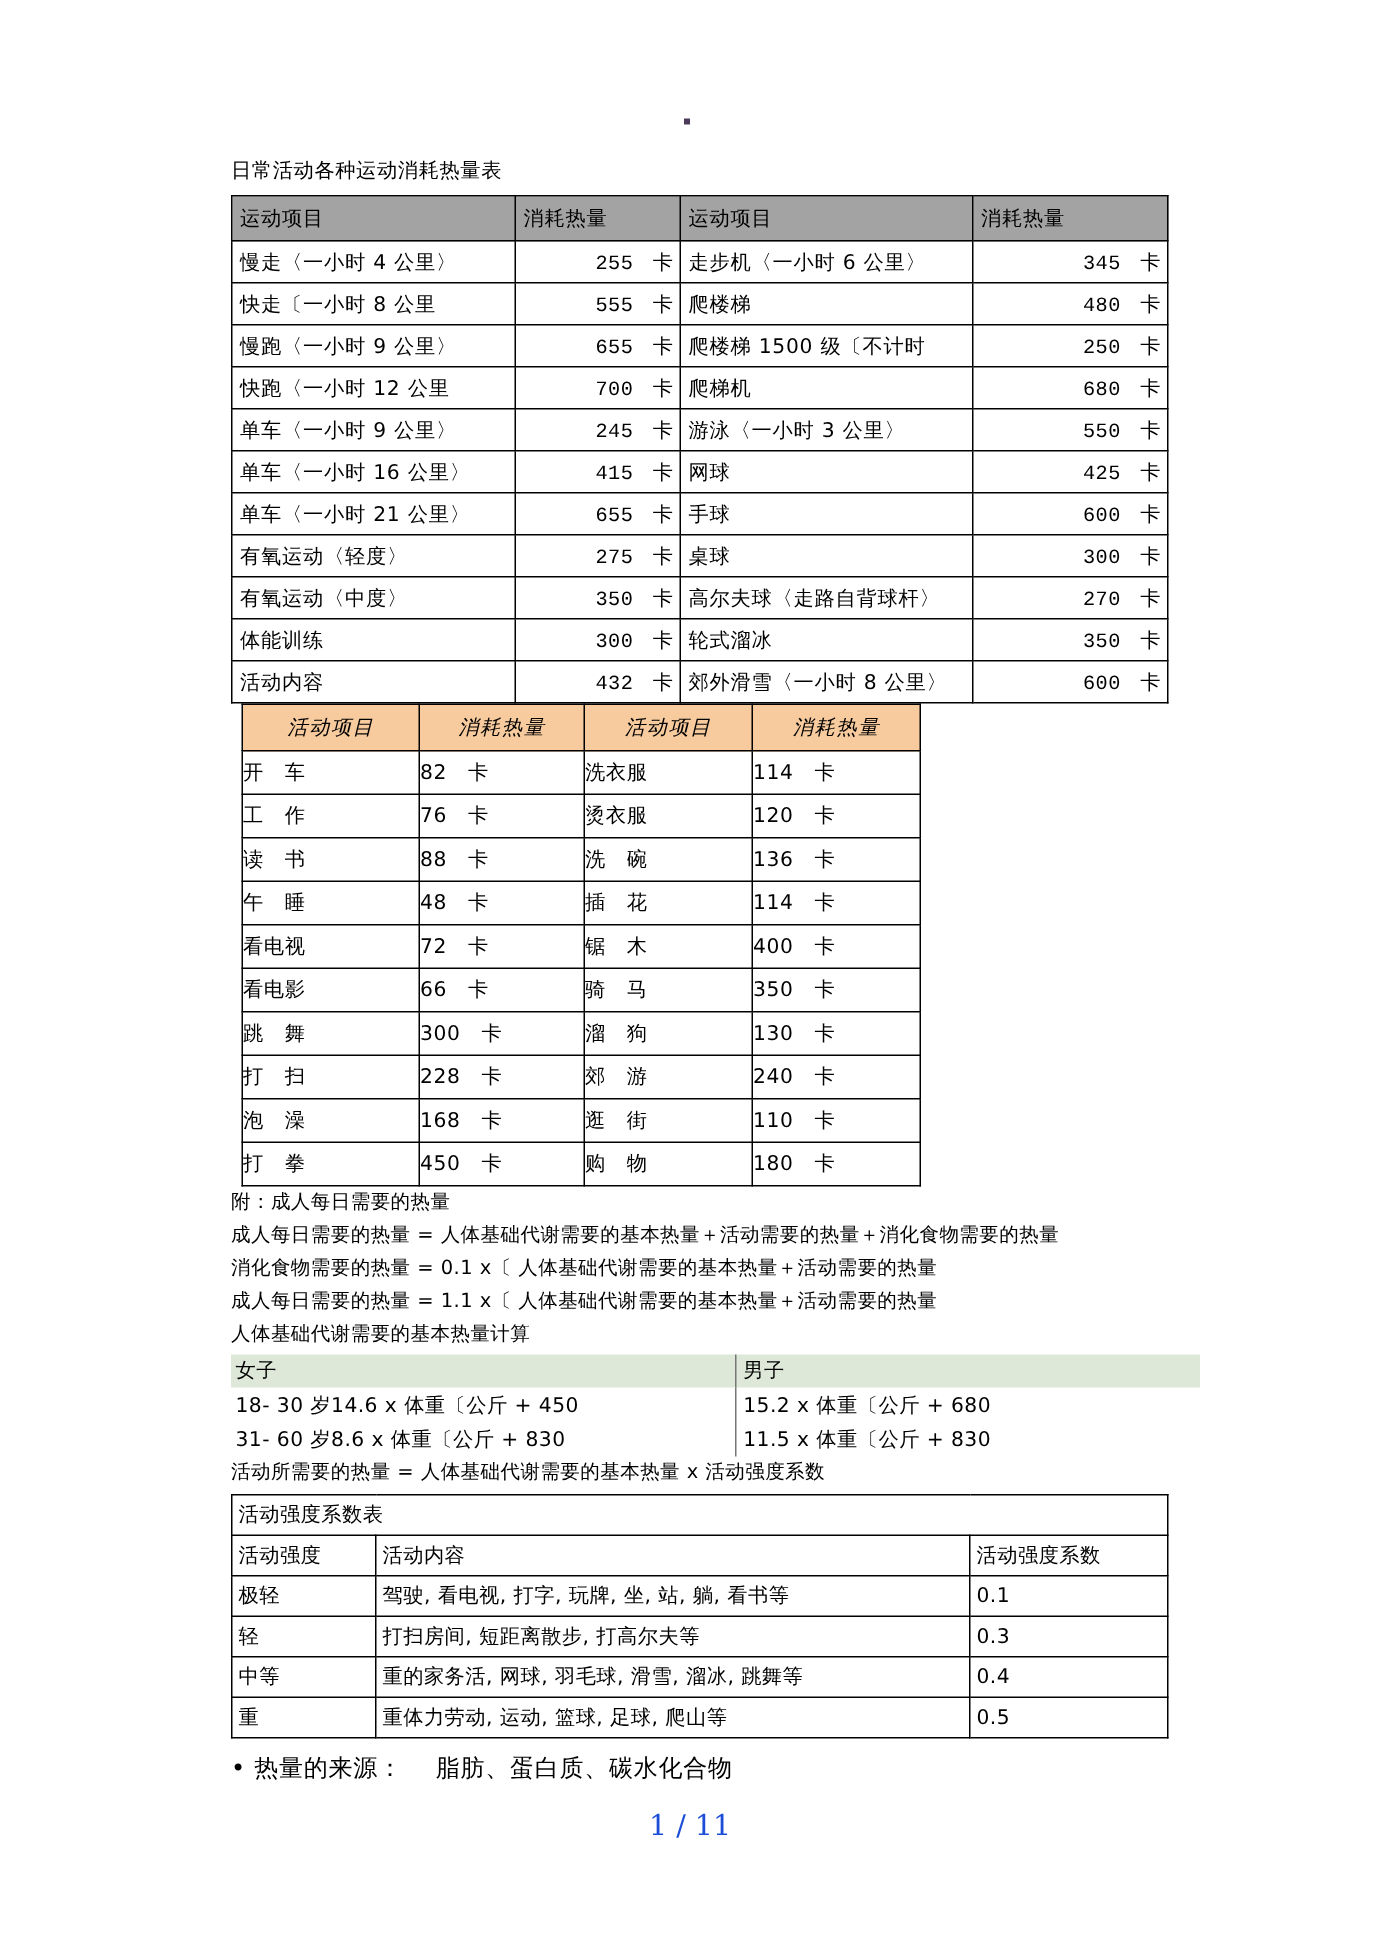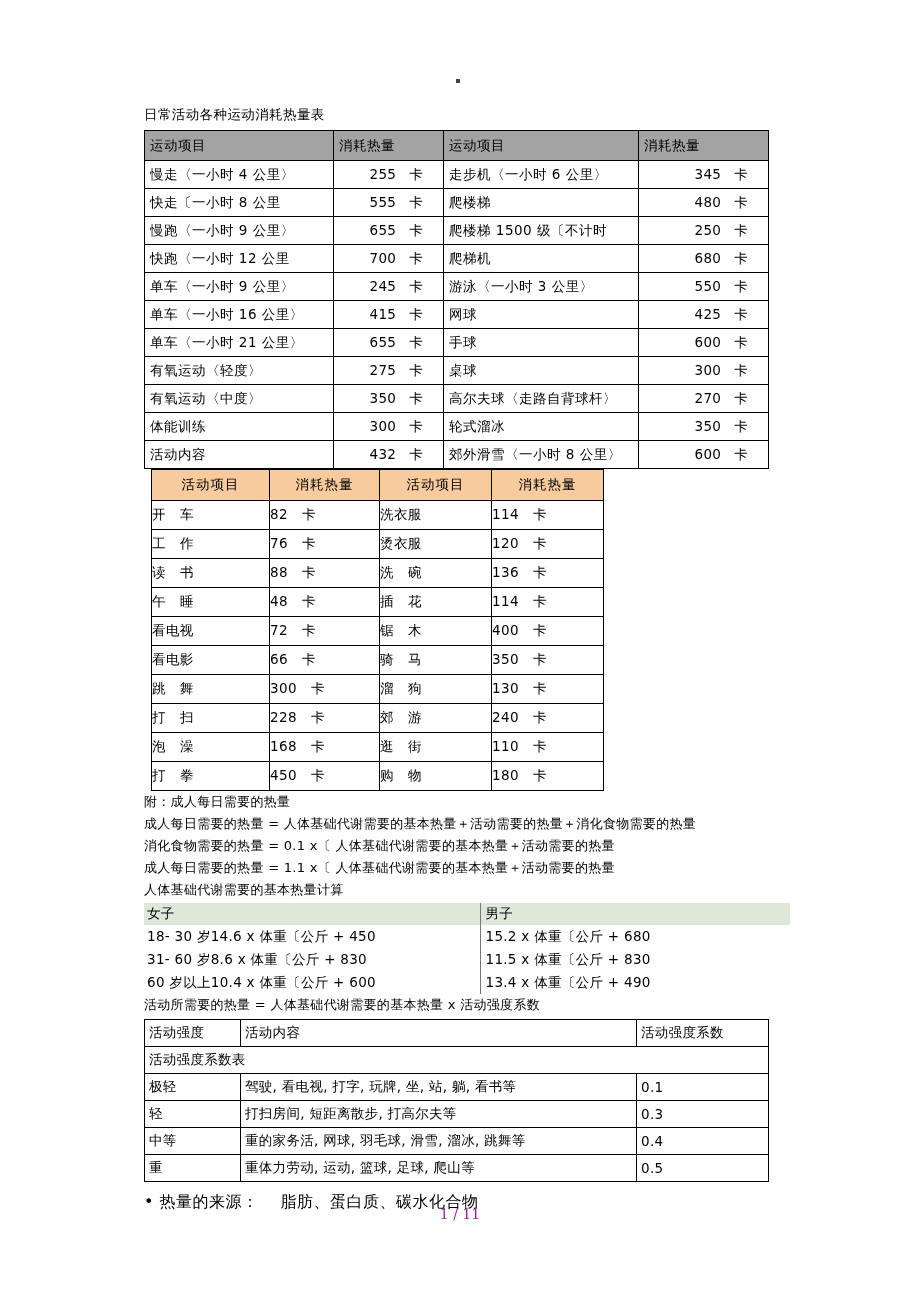--- a/index.html
+++ b/index.html
@@ -21,21 +21,21 @@
   .top-dot {
     position: absolute;
     left: 456px;
     top: 79px;
     width: 4px;
     height: 4px;
     background: #4b3a5a;
   }
   .content {
     position: absolute;
-    left: 144px;
+    left: 154px;
     top: 104px;
     width: 648px;
   }
 
   .doc-title {
     font-size: 13.5px;
     line-height: 20px;
     letter-spacing: 0.4px;
     margin-bottom: 6px;
     white-space: nowrap;
@@ -70,40 +70,42 @@
   }
   #exercise-table tbody td {
     height: 27px;
   }
   #exercise-table td.name {
     padding-left: 5px;
     letter-spacing: 0.5px;
   }
   #exercise-table td.val {
     text-align: right;
-    padding-right: 20px;
+    padding-right: 4px;
     letter-spacing: 0.3px;
+    font-family: Liberation Mono, monospace;
   }
   .unit { display:inline-block; margin-left: 13px; }
 
   
   #activity-table {
     width: 452px;
     margin-top: 0px;
     margin-left: 7px;
   }
   #activity-table col.a1 { width: 118px; }
   #activity-table col.a2 { width: 110px; }
   #activity-table col.a3 { width: 112px; }
   #activity-table col.a4 { width: 112px; }
   #activity-table thead td {
     background: #f7cb9d;
     height: 30px;
     text-align: center;
     letter-spacing: 1px;
+    font-style: italic;
   }
   #activity-table tbody td {
     height: 28px;
     text-align: left;
     letter-spacing: 0.4px;
   }
   .sp { display:inline-block; width: 14px; }
 
   
   .para {
@@ -165,22 +167,22 @@
   }
   .bullet-gap { display:inline-block; width: 22px; }
 
   .footer {
     position: absolute;
     left: 0;
     top: 1206px;
     width: 920px;
     text-align: center;
     font-family: "DejaVu Serif", "Liberation Serif", serif;
-    font-size: 14px;
-    color: #a21caf;
+    font-size: 19px;
+    color: #1d4ed8;
   }
 </style>
 </head>
 <body>
 
 <div id="page">
 
   <div class="top-dot"></div>
 
   <div class="content">
@@ -370,44 +372,40 @@
       </thead>
       <tbody id="bmr-body">
           <tr>
             <td>18- 30 岁14.6 x 体重〔公斤 + 450</td>
             <td class="right-col">15.2 x 体重〔公斤 + 680</td>
           </tr>
           <tr>
             <td>31- 60 岁8.6 x 体重〔公斤 + 830</td>
             <td class="right-col">11.5 x 体重〔公斤 + 830</td>
           </tr>
-          <tr>
-            <td>60 岁以上10.4 x 体重〔公斤 + 600</td>
-            <td class="right-col">13.4 x 体重〔公斤 + 490</td>
-          </tr>
         </tbody>
     </table>
 
     <div class="para">活动所需要的热量 = 人体基础代谢需要的基本热量 x 活动强度系数</div>
 
     <table class="t" id="intensity-table">
       <colgroup>
           <col class="i1">
           <col class="i2">
           <col class="i3">
         </colgroup>
       <tbody>
         <tr>
+          <td colspan="3">活动强度系数表</td>
+        </tr>
+        <tr>
           <td>活动强度</td>
           <td>活动内容</td>
           <td>活动强度系数</td>
         </tr>
-        <tr>
-          <td colspan="3">活动强度系数表</td>
-        </tr>
       </tbody>
       <tbody id="intensity-body">
           <tr>
             <td>极轻</td>
             <td>驾驶, 看电视, 打字, 玩牌, 坐, 站, 躺, 看书等</td>
             <td>0.1</td>
           </tr>
           <tr>
             <td>轻</td>
             <td>打扫房间, 短距离散步, 打高尔夫等</td>

